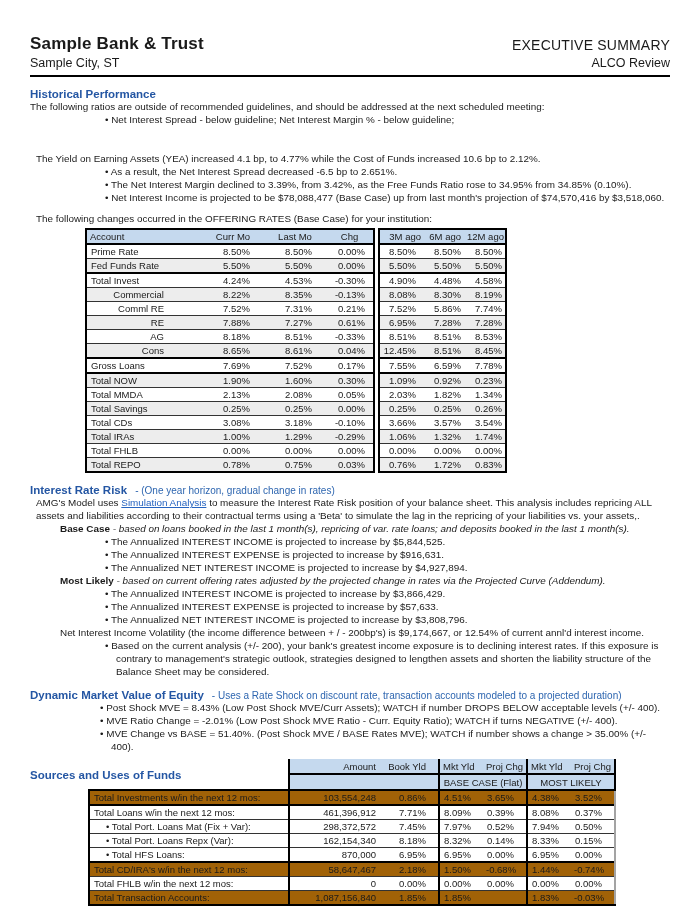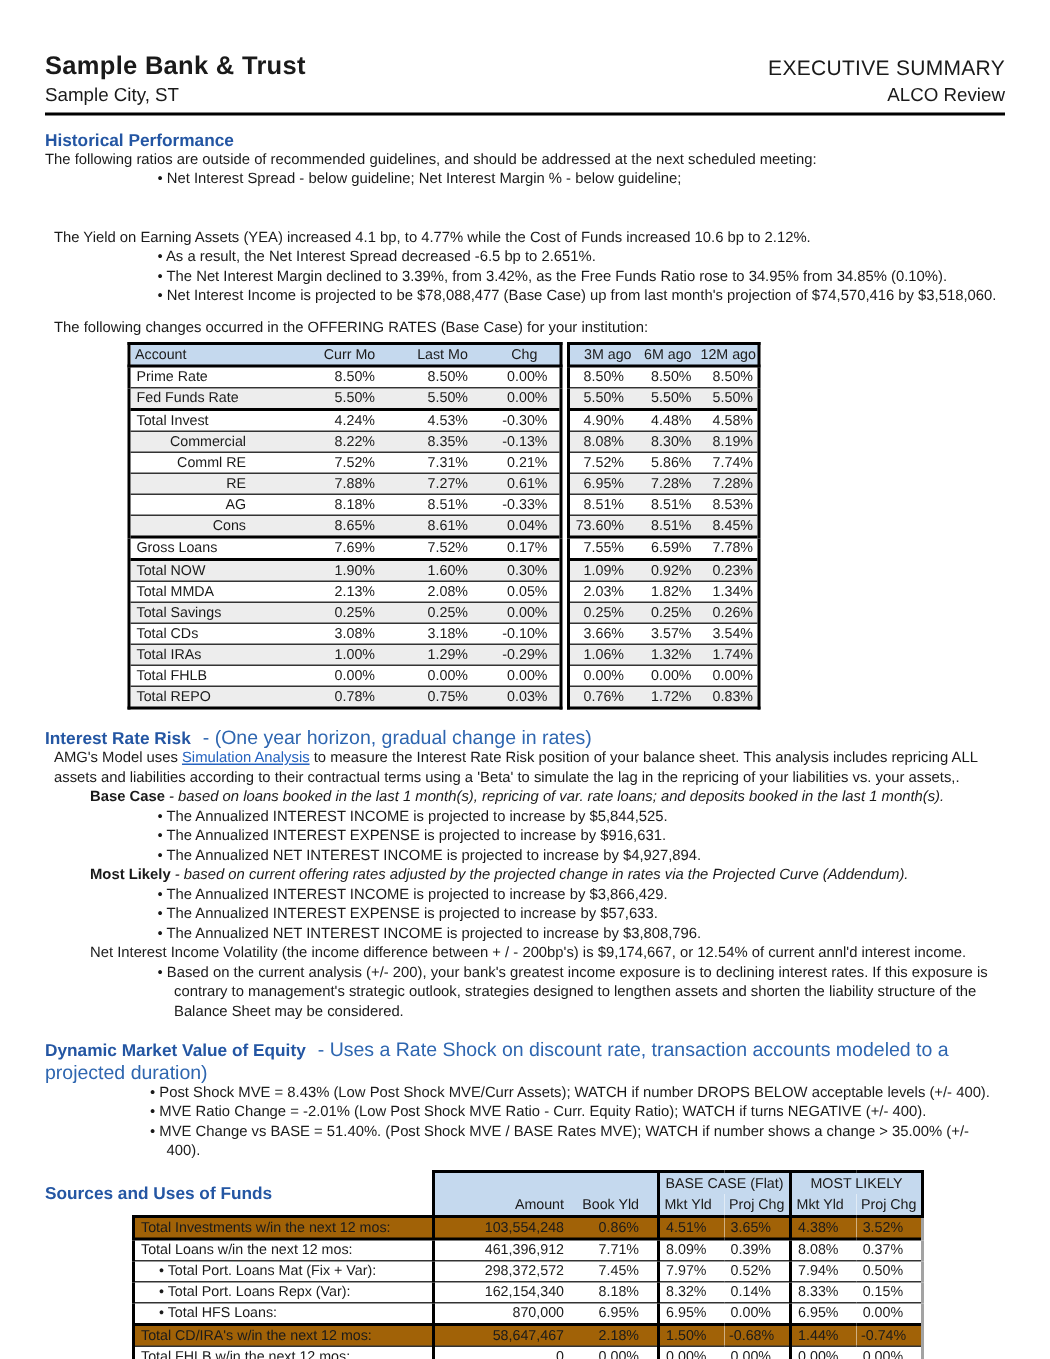--- a/index.html
+++ b/index.html
@@ -11,21 +11,21 @@
   
   .doc-header{display:flex;justify-content:space-between;align-items:flex-end;
     border-bottom:2px solid #000;padding-bottom:5px;}
   .bank-name{font-size:17px;font-weight:bold;letter-spacing:.2px;}
   .bank-city{font-size:12.5px;margin-top:2px;}
   .hdr-right{text-align:right;}
   .exec-title{font-size:14px;letter-spacing:.2px;}
   .alco-sub{font-size:12.5px;margin-top:3px;}
   
   .sec-heading{font-size:11.5px;font-weight:bold;color:#2456a3;margin-top:11px;}
-  .sec-heading .subnote{font-weight:normal;font-size:13px;color:#2e66b0;margin-left:8px;}
+  .sec-heading .subnote{font-weight:normal;font-size:10px;color:#2e66b0;margin-left:8px;}
   .line{font-size:9.9px;line-height:13px;}
   .ind1{margin-left:6px;}
   .ind2{margin-left:30px;}
   .bullet{padding-left:86px;text-indent:-11px;font-size:9.9px;line-height:13px;}
   .bullet::before{content:"•  ";}
   .bullet.narrow{padding-left:81px;}
   .gap-lg{margin-top:26px;}
   .gap-sm{margin-top:8px;}
   .linklike{color:#2563c0;text-decoration:underline;cursor:pointer;}
   .lbl-bold{font-weight:bold;}
@@ -204,21 +204,21 @@
           <td class="num m3">8.51%</td>
           <td class="num m6">8.51%</td>
           <td class="num m12">8.53%</td>
         </tr>
         <tr class="shade">
           <td class="label r">Cons</td>
           <td class="num c0">8.65%</td>
           <td class="num c1">8.61%</td>
           <td class="num chg">0.04%</td>
           <td class="sp"></td>
-          <td class="num m3">73.60%</td>
+          <td class="num m3">12.45%</td>
           <td class="num m6">8.51%</td>
           <td class="num m12">8.45%</td>
         </tr>
         <tr class="tt">
           <td class="label">Gross Loans</td>
           <td class="num c0">7.69%</td>
           <td class="num c1">7.52%</td>
           <td class="num chg">0.17%</td>
           <td class="sp"></td>
           <td class="num m3">7.55%</td>
@@ -334,32 +334,32 @@
           <col style="width:95px">
           <col style="width:55px">
         <col style="width:44px">
           <col style="width:44px">
           <col style="width:44px">
           <col style="width:44px">
       </colgroup>
       <thead>
         <tr>
           <td class="ghost"></td>
-          <th class="blank2" colspan="2"></th>
-          <th class="grp g1" colspan="2">BASE CASE (Flat)</th>
-          <th class="grp g2" colspan="2">MOST LIKELY</th>
-        </tr>
-        <tr>
-          <td class="ghost"></td>
           <th class="colh amount-h">Amount</th>
           <th class="colh">Book Yld</th>
           <th class="colh mkt1-h">Mkt Yld</th>
           <th class="colh">Proj Chg</th>
           <th class="colh mkt2-h">Mkt Yld</th>
           <th class="colh proj2-h">Proj Chg</th>
+        </tr>
+        <tr>
+          <td class="ghost"></td>
+          <th class="blank2" colspan="2"></th>
+          <th class="grp g1" colspan="2">BASE CASE (Flat)</th>
+          <th class="grp g2" colspan="2">MOST LIKELY</th>
         </tr>
       </thead>
       <tbody id="t2body">
           <tr class="shade">
             <td class="label">Total Investments w/in the next 12 mos:</td>
             <td class="num amount">103,554,248</td>
             <td class="num book">0.86%</td>
             <td class="num mkt1">4.51%</td>
             <td class="num proj1">3.65%</td>
             <td class="num mkt2">4.38%</td>

